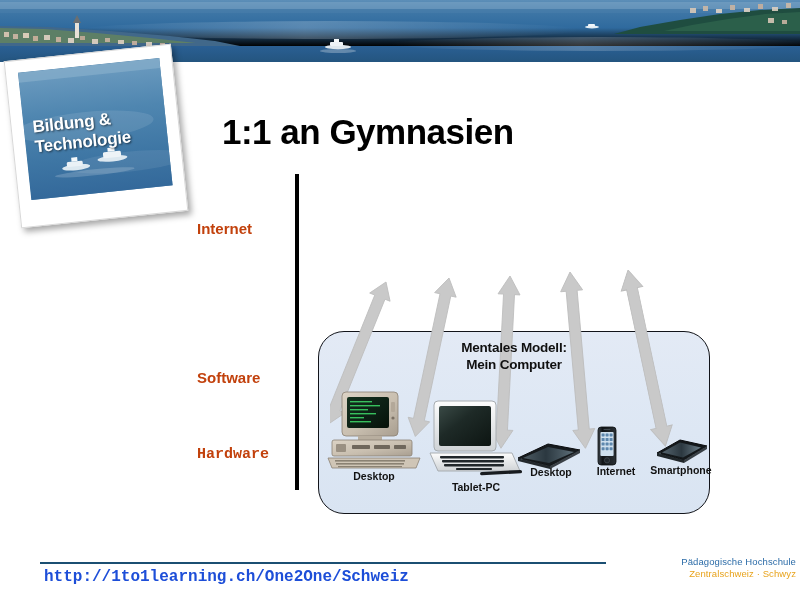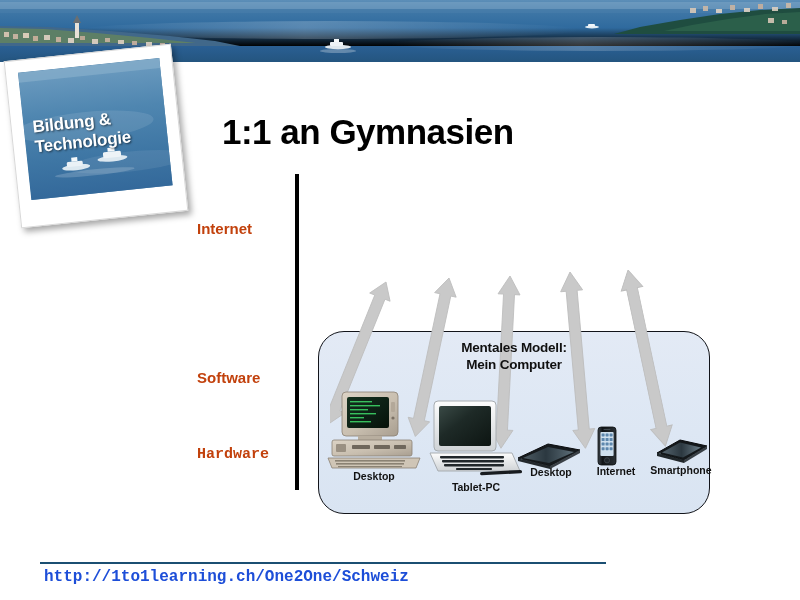--- a/index.html
+++ b/index.html
@@ -555,14 +555,18 @@
         <circle cx="6" cy="16.6" r="1" fill="#434b51"></circle>
       </svg>
     </div>
     <div class="dev-label" id="lbl-phone">Smartphone</div>
 
   </div>
 
   <div id="footer-rule"></div>
   <div id="logo-rule"></div>
   <div id="footer-url">http://1to1learning.ch/One2One/Schweiz</div>
+  <div id="logo">
+    <span id="logo-line1">Pädagogische Hochschule</span>
+    <span id="logo-line2">Zentralschweiz · Schwyz</span>
+  </div>
 
 </div>
 
 </body></html>

